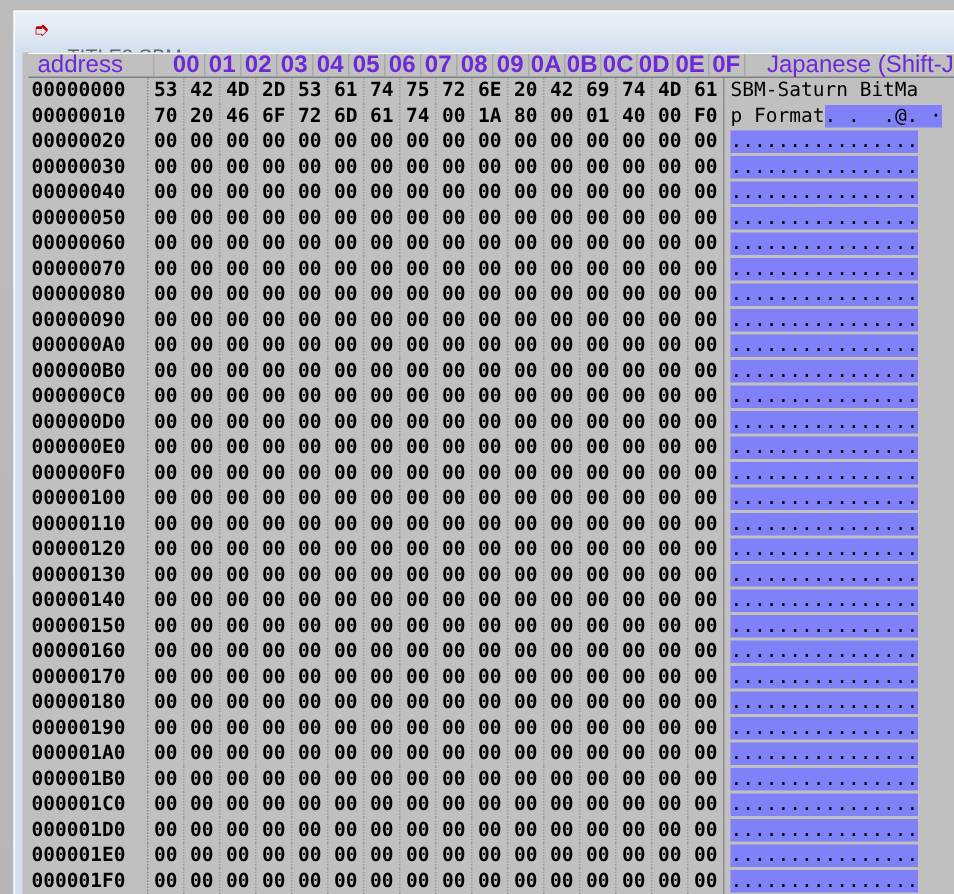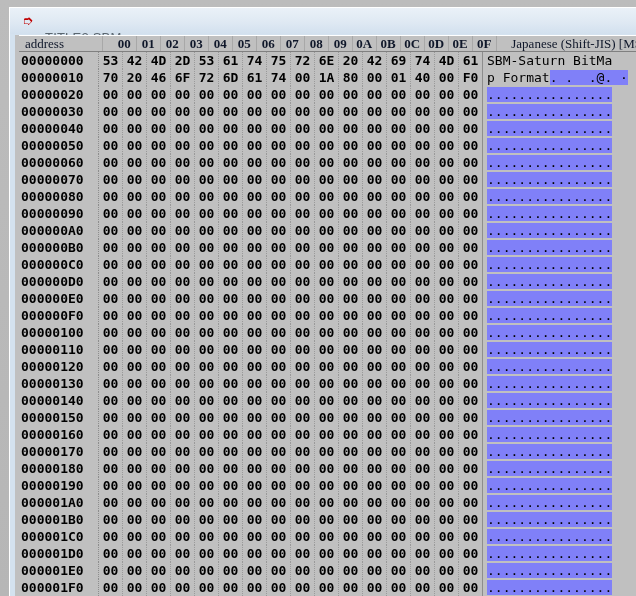--- a/index.html
+++ b/index.html
@@ -49,24 +49,24 @@
   #header{
     position:absolute;left:4px;top:0px;height:17px;width:618px;
     background:#c0c0c0;
     border-top:1px solid #ffffff;
     border-bottom:1px solid #808080;
     box-sizing:border-box;
     white-space:nowrap;
   }
   .hcell{
     display:inline-block;height:15px;line-height:15px;
-    font-family:Liberation Serif, serif;font-size:13px;
+    font-family:Liberation Sans, sans-serif;font-size:16px;
     text-align:center;vertical-align:top;
     border-right:1px solid #a8a8a8;
-    box-sizing:border-box;color:#0f172a;
+    box-sizing:border-box;color:#6d28d9;
   }
   .hcell.addr{width:84px;text-align:left;padding-left:6px;}
   .hcell.col{width:24px;font-weight:bold;}
   .hcell.enc{width:auto;text-align:left;padding-left:5px;border-right:none;}
   
   #rows{position:absolute;left:0;top:17px;width:618px;}
   .row{height:17px;line-height:17px;white-space:nowrap;position:relative;}
   .cell{
     display:inline-block;height:17px;line-height:17px;
     font-family:"DejaVu Sans Mono", monospace;font-size:13px;

